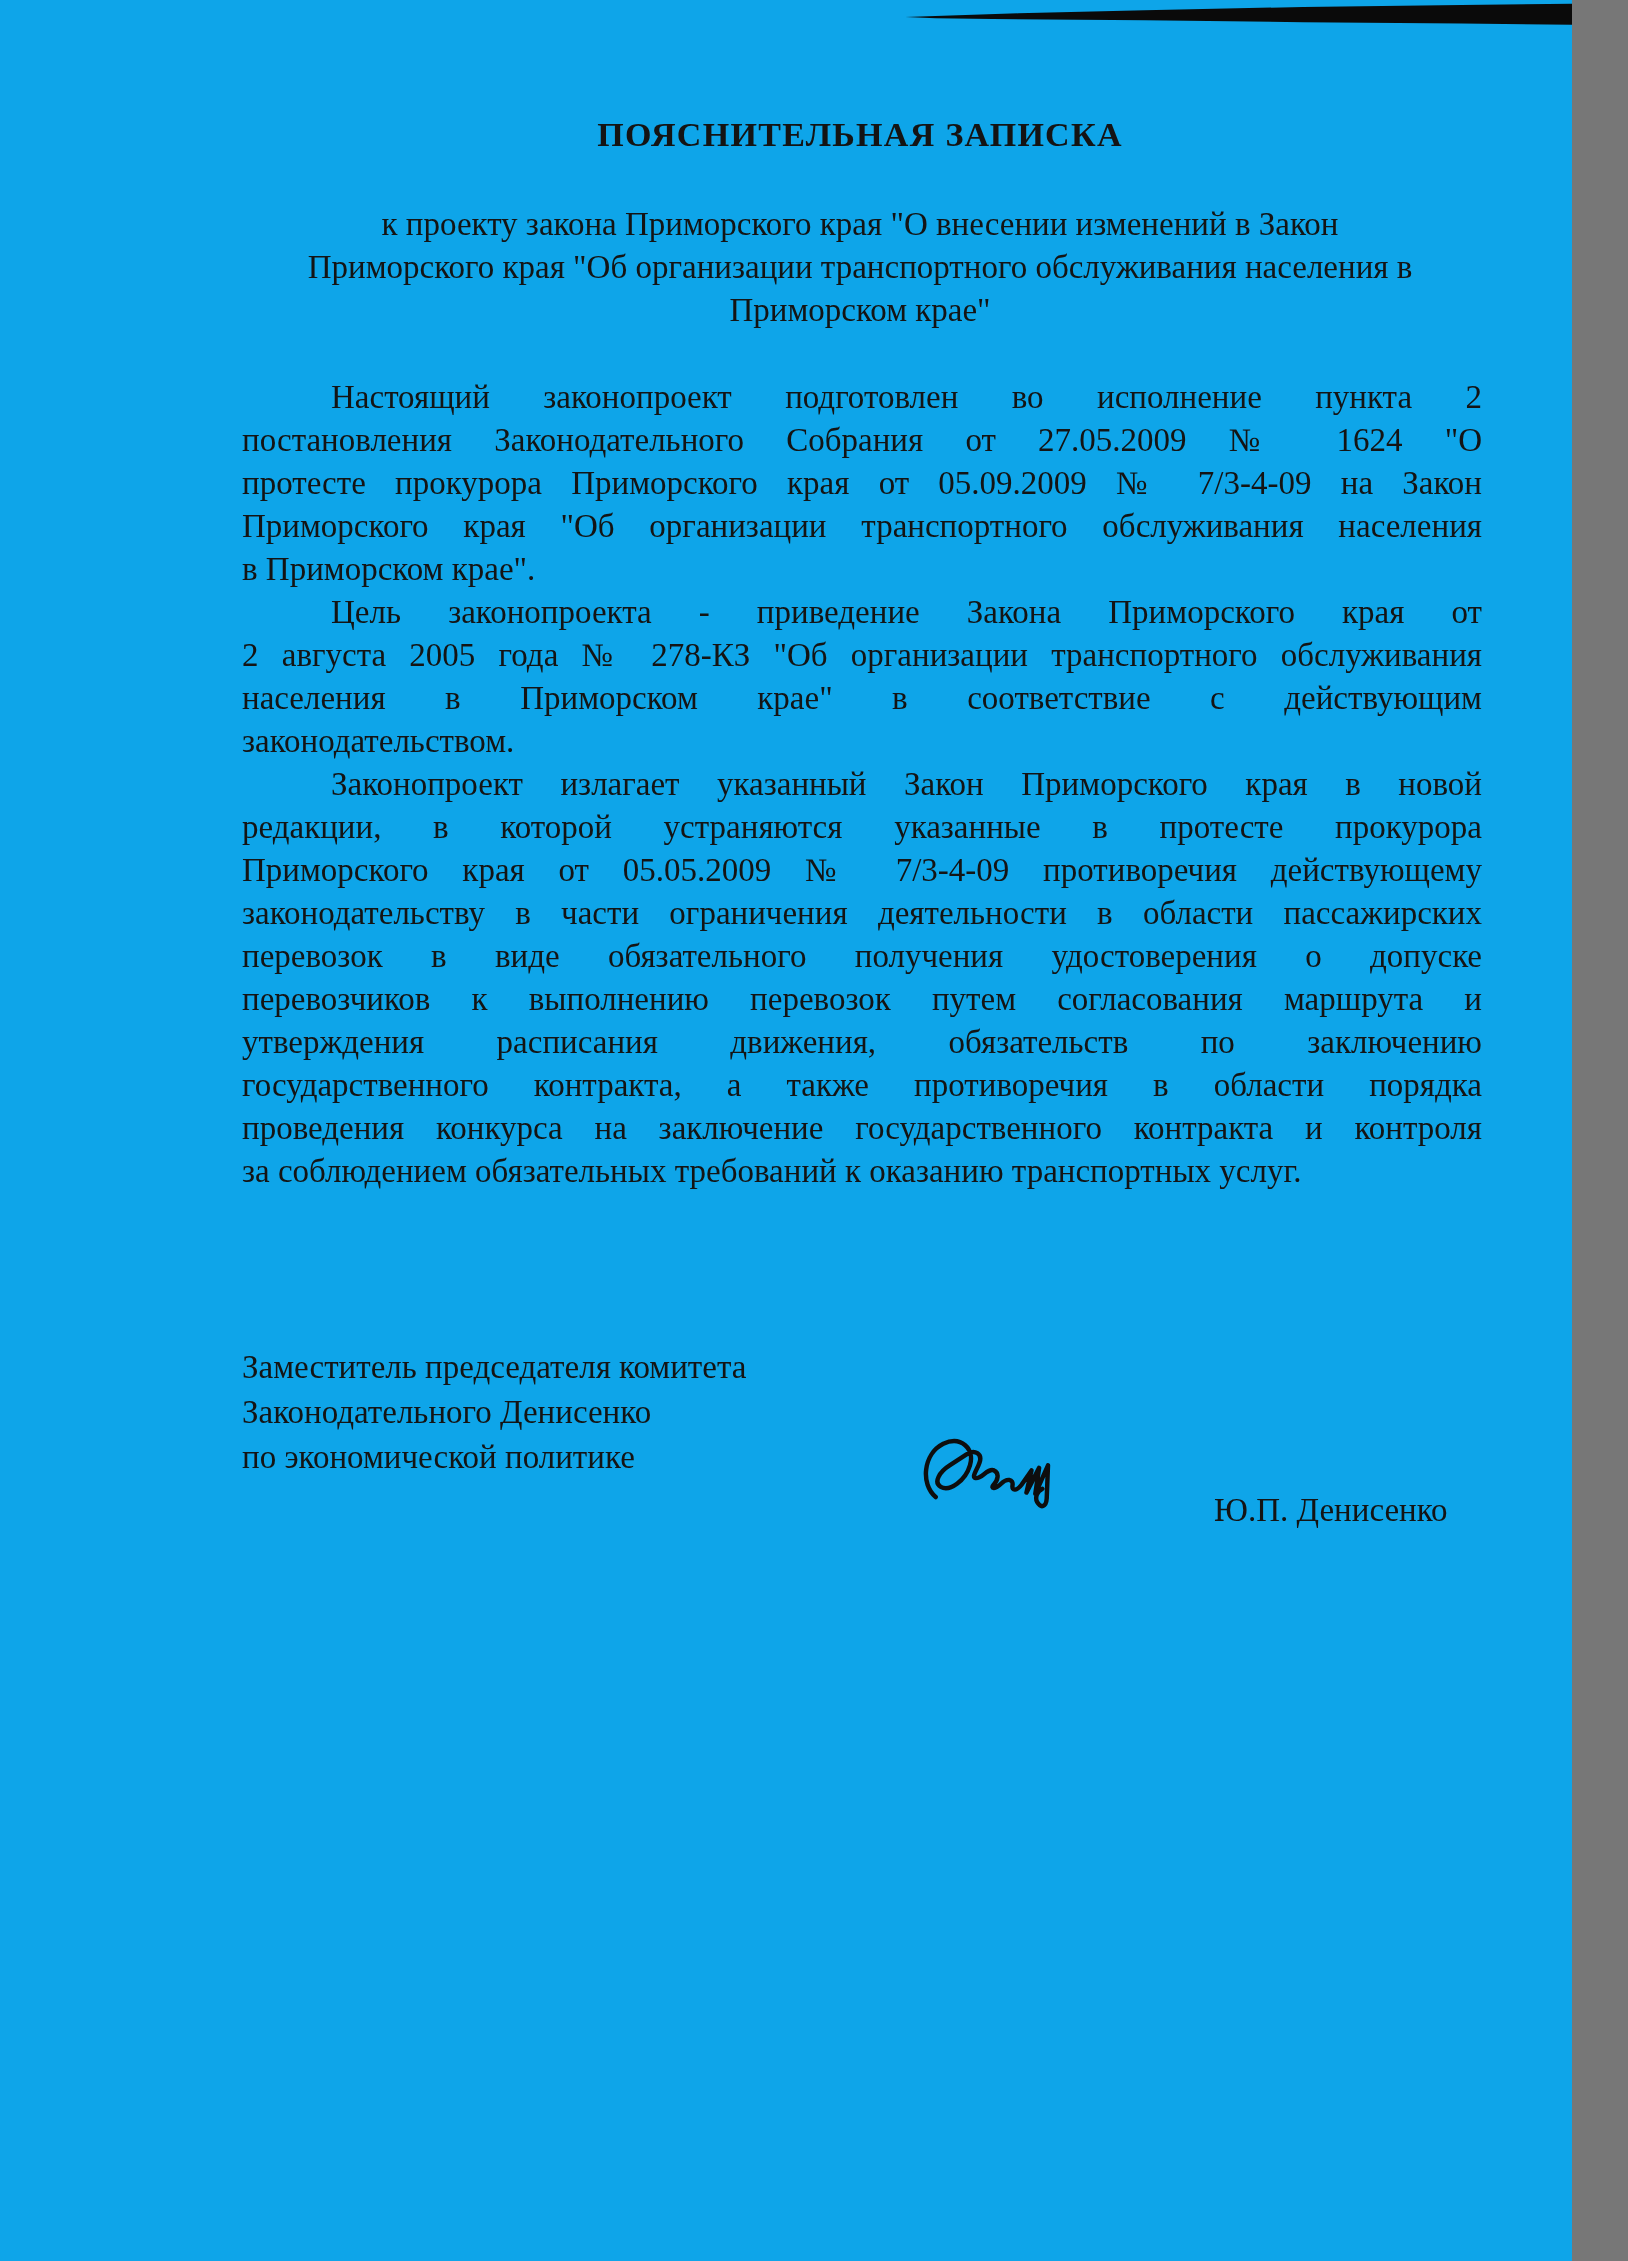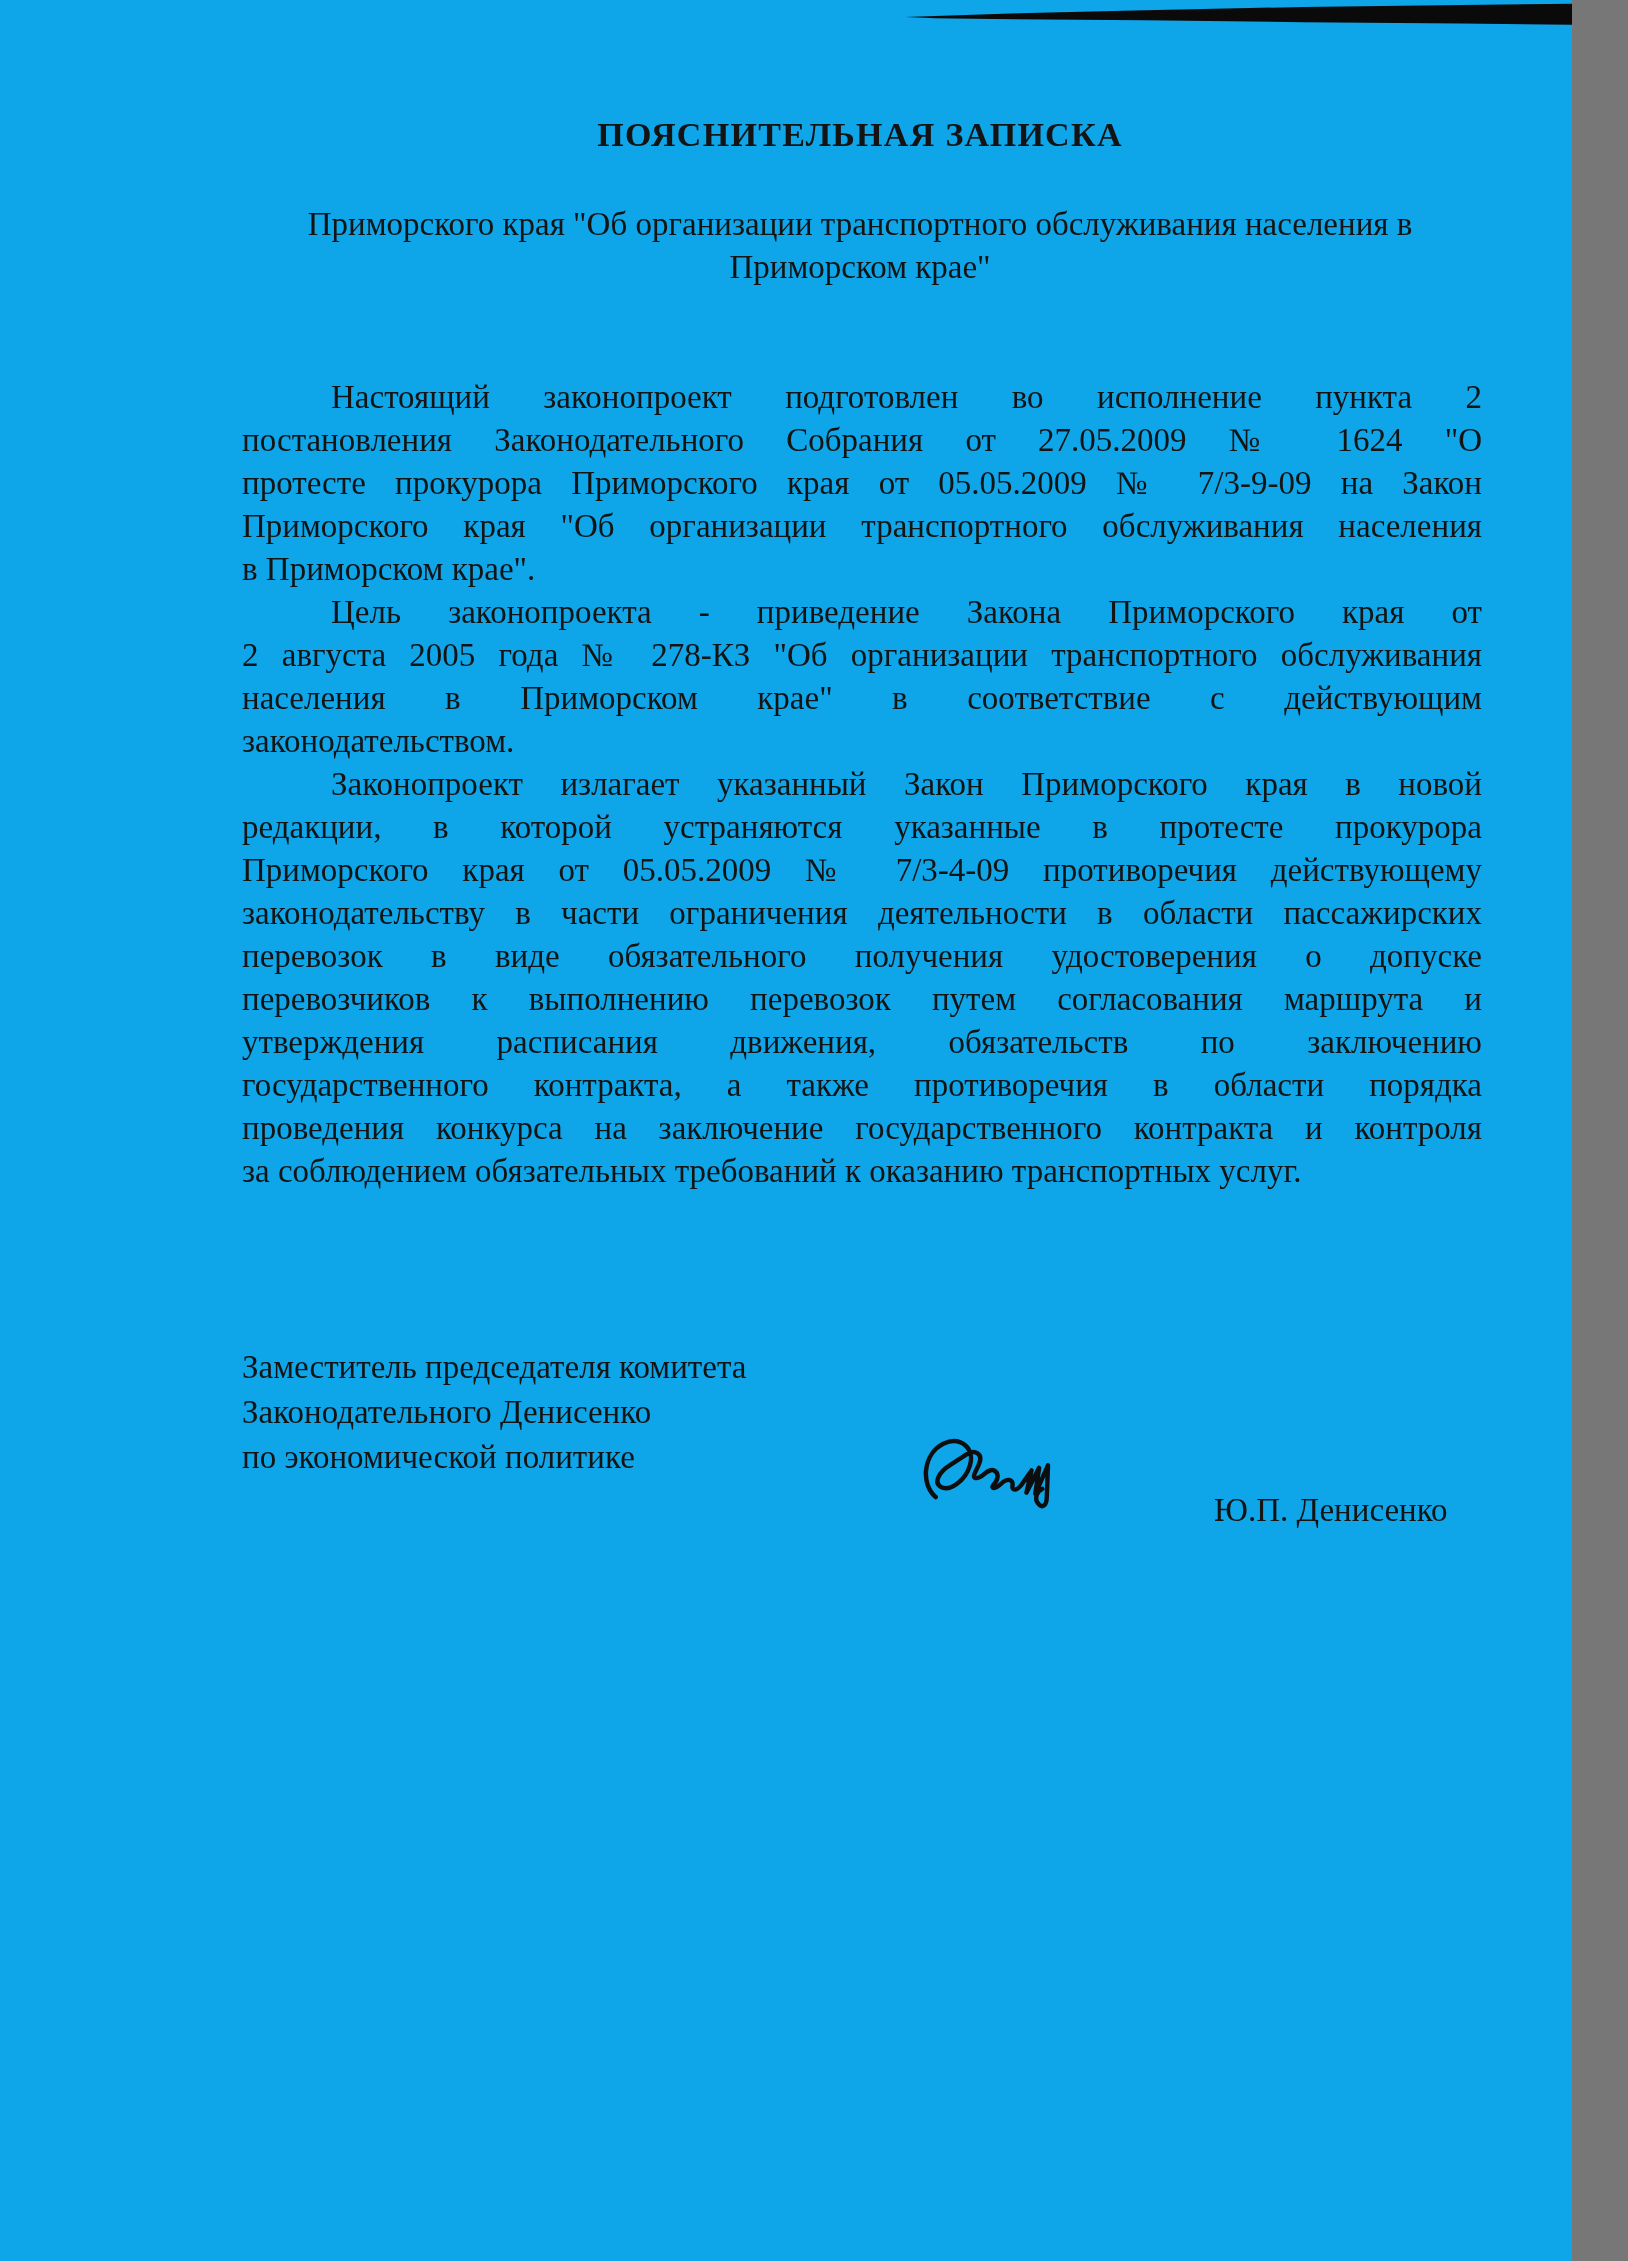--- a/index.html
+++ b/index.html
@@ -58,29 +58,30 @@
 
 <div class="page">
 
   <svg class="streak" width="1628" height="38" viewBox="0 0 2555 60" aria-hidden="true">
     <polygon points="1422,27 1600,21 1800,16 2050,11 2300,8 2555,5 2555,40 2300,37 2050,35 1800,32 1560,30 1470,29" fill="#0a0a0a"></polygon>
   </svg>
 
   <div class="title">ПОЯСНИТЕЛЬНАЯ ЗАПИСКА</div>
 
   <div class="subtitle">
+    <div class="line">к проекту закона Приморского края "О внесении изменений в Закон</div>
     <div class="line">Приморского края "Об организации транспортного обслуживания населения в</div>
     <div class="line">Приморском крае"</div>
   </div>
 
   <div class="bodytext">
 
     <div class="line j ind">Настоящий законопроект подготовлен во исполнение пункта 2</div>
     <div class="line j">постановления Законодательного Собрания от 27.05.2009 № 1624 "О</div>
-    <div class="line j">протесте прокурора Приморского края от 05.05.2009 № 7/3-9-09 на Закон</div>
+    <div class="line j">протесте прокурора Приморского края от 05.09.2009 № 7/3-4-09 на Закон</div>
     <div class="line j">Приморского края "Об организации транспортного обслуживания населения</div>
     <div class="line">в Приморском крае".</div>
 
     <div class="line j ind">Цель законопроекта - приведение Закона Приморского края от</div>
     <div class="line j">2 августа 2005 года № 278-КЗ "Об организации транспортного обслуживания</div>
     <div class="line j">населения в Приморском крае" в соответствие с действующим</div>
     <div class="line">законодательством.</div>
 
     <div class="line j ind">Законопроект излагает указанный Закон Приморского края в новой</div>
     <div class="line j">редакции, в которой устраняются указанные в протесте прокурора</div>

